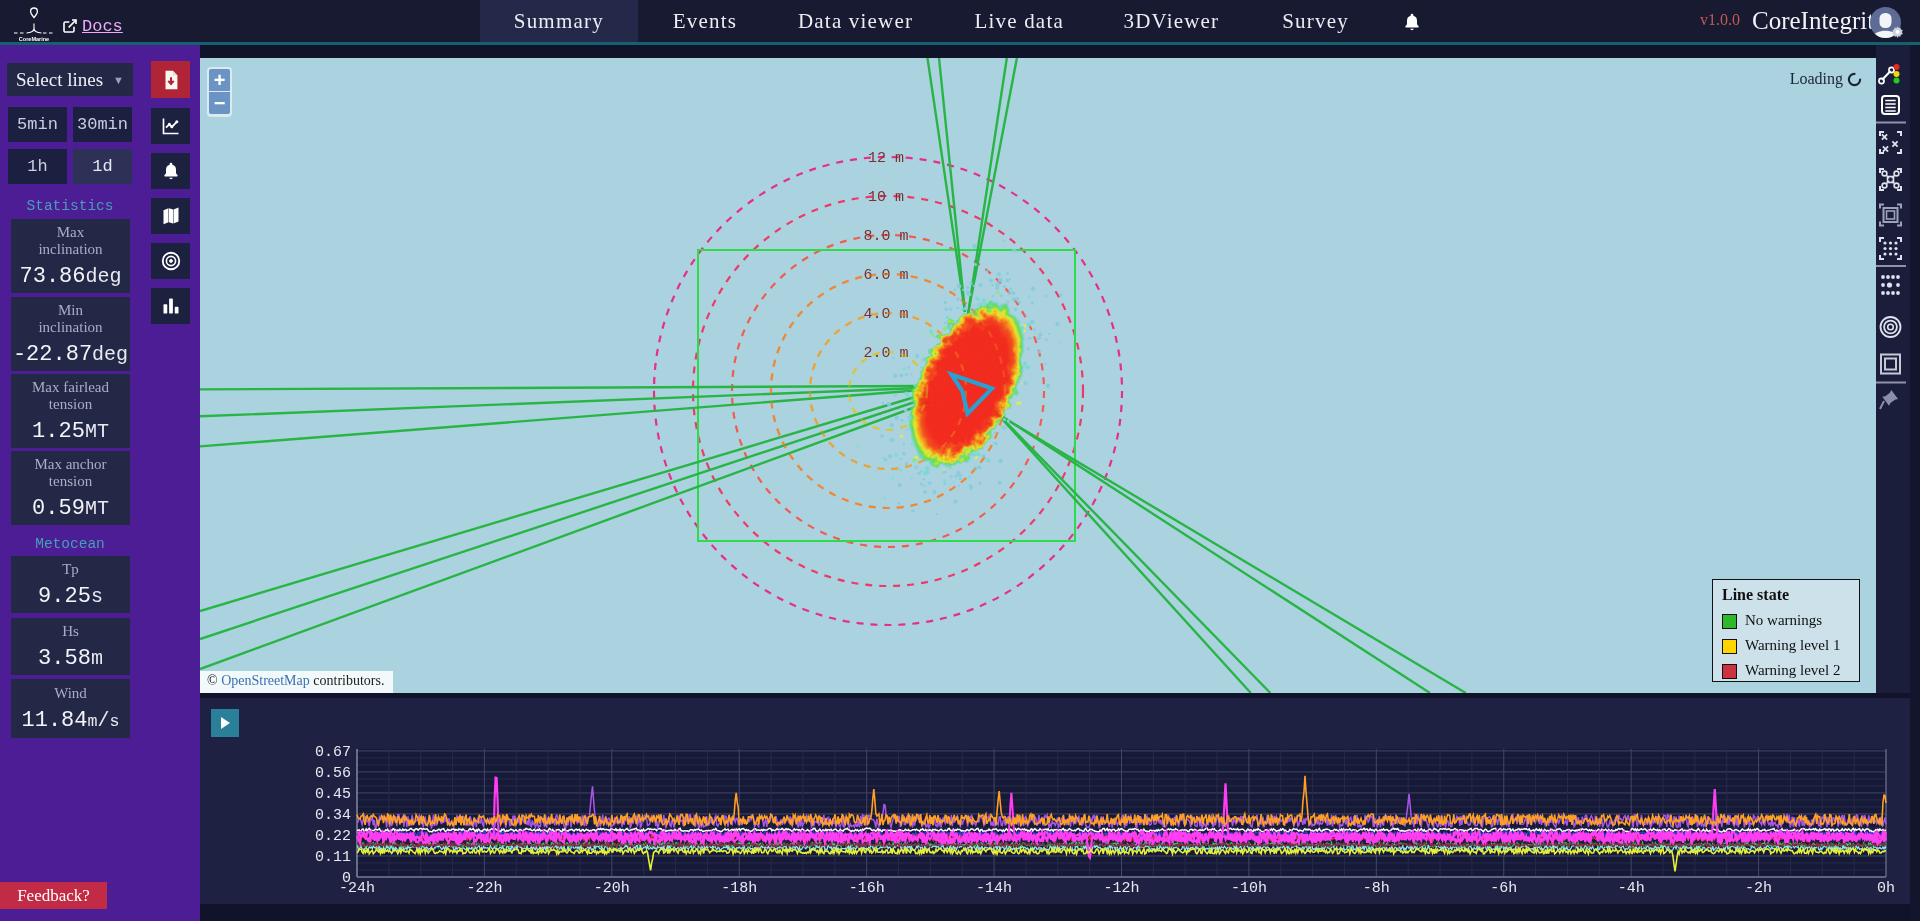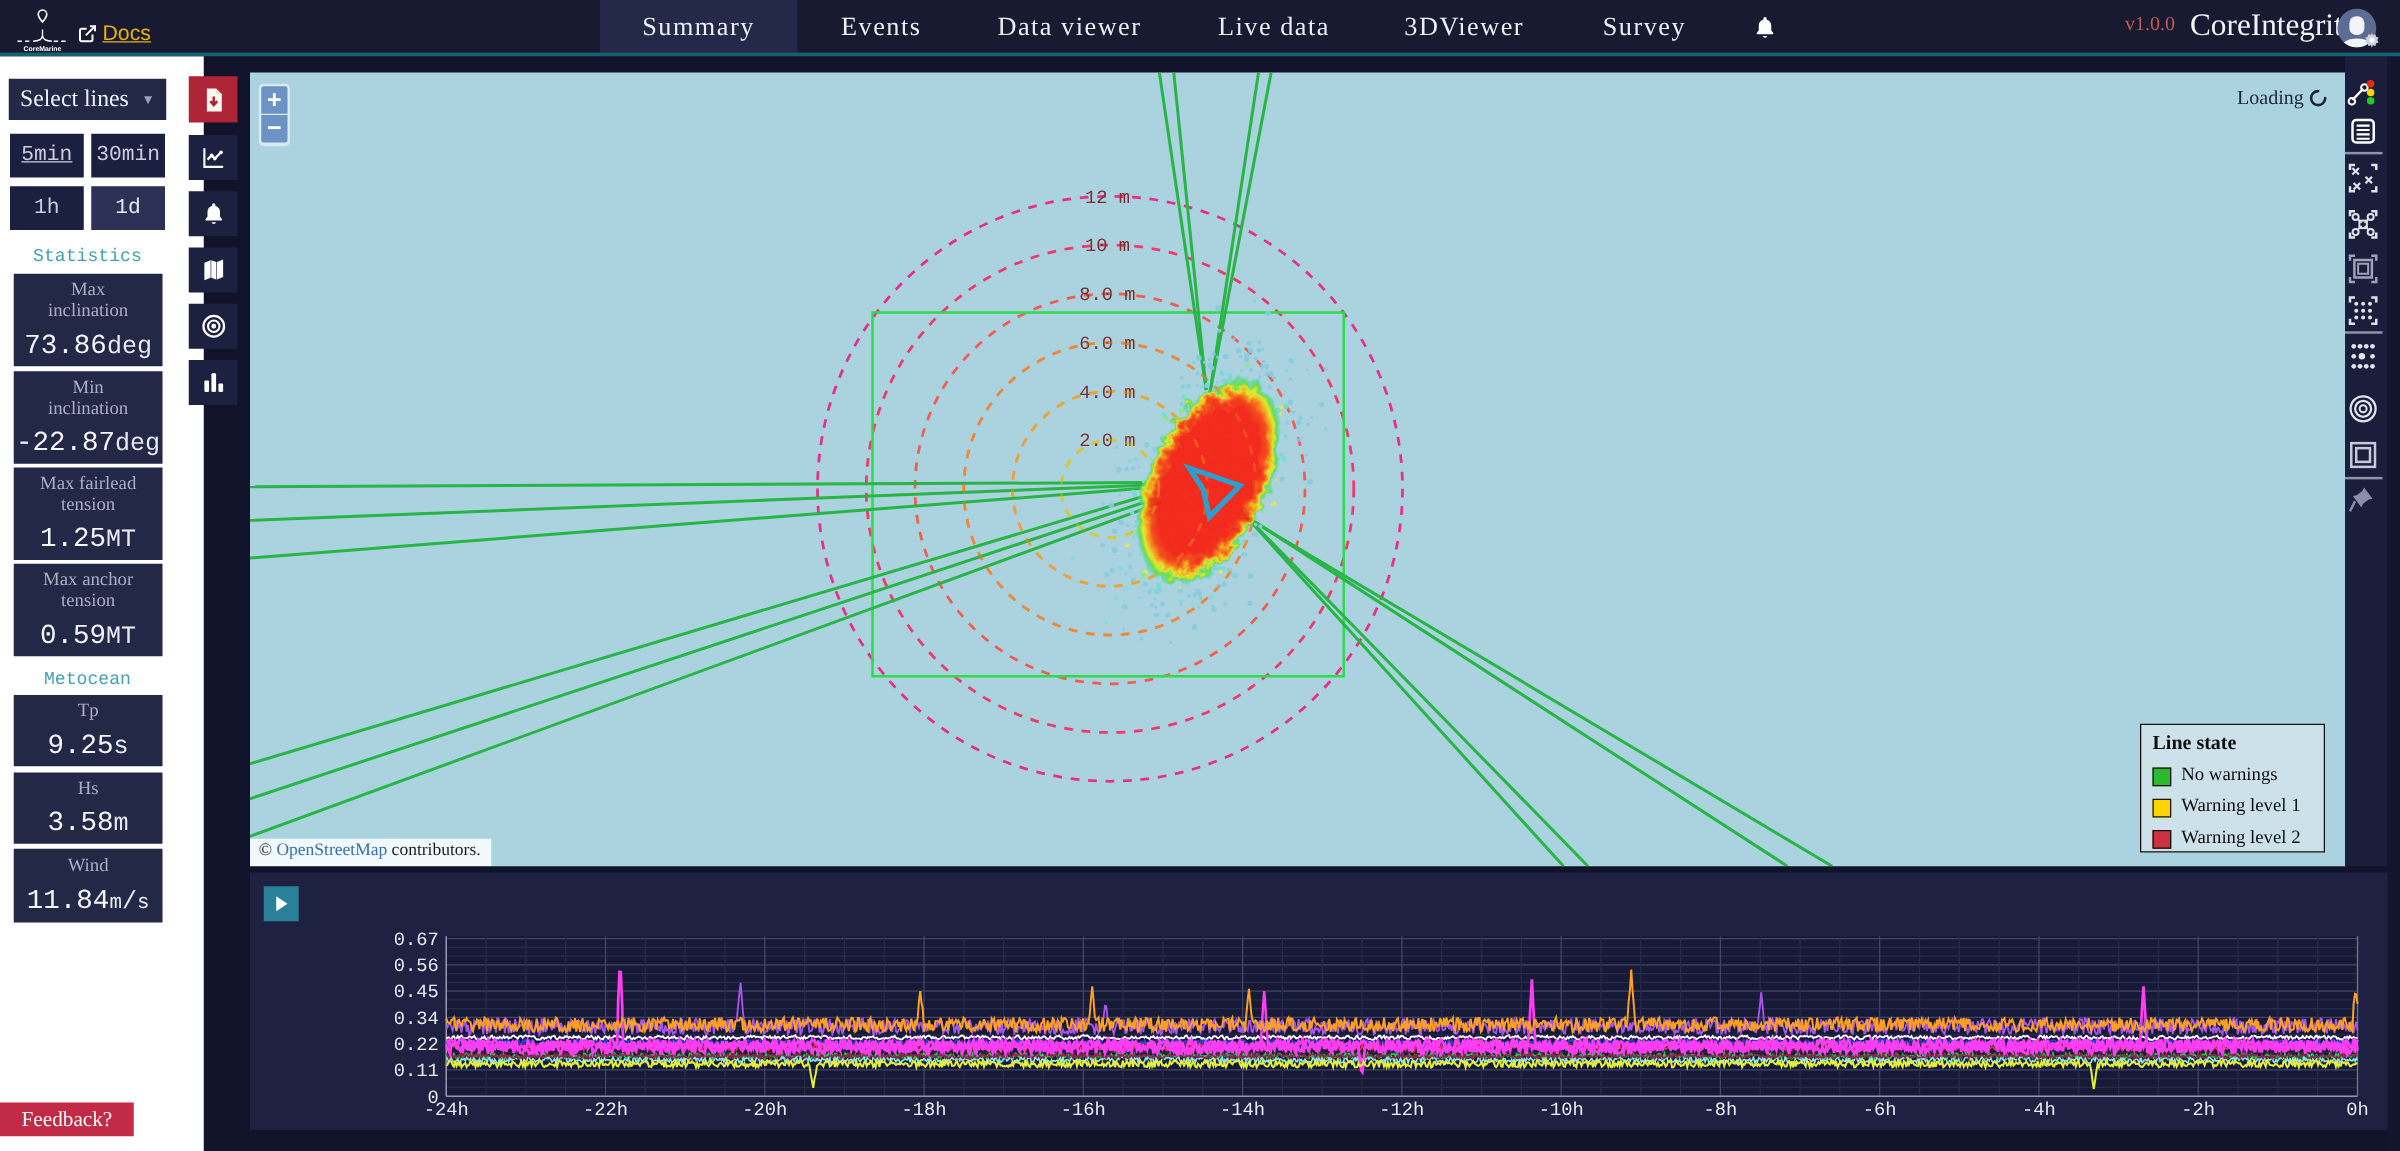--- a/index.html
+++ b/index.html
@@ -2,32 +2,32 @@
 <html><head>
 <meta charset="utf-8">
 <style>
   * { margin:0; padding:0; box-sizing:border-box; }
   html,body { width:1920px; height:921px; overflow:hidden; background:#10132a; font-family:"Liberation Serif", serif; }
 
   
   #navbar { position:absolute; left:0; top:0; width:1920px; height:42px; background:#171a31; z-index:20; }
   #tealline { position:absolute; left:0; top:42px; width:1920px; height:3px; background:#16616f; z-index:21; }
   #logo { position:absolute; left:8px; top:2px; }
-  #docs { position:absolute; left:62px; top:17px; color:#eab308; font-family:Liberation Sans, sans-serif; font-size:17px; text-decoration:underline; }
+  #docs { position:absolute; left:62px; top:17px; color:#f0abfc; font-family:Liberation Mono, monospace; font-size:17px; text-decoration:underline; }
   #docs svg { vertical-align:-3px; margin-right:4px; }
   #navtabs { position:absolute; left:480px; top:0; height:42px; display:flex; color:#eceef4; font-size:21px; letter-spacing:1.2px; }
   .tab { height:42px; display:flex; align-items:center; justify-content:center; }
   .tab.active { background:#252949; }
   #navbell { position:absolute; left:1402px; top:11px; }
   #vver { position:absolute; left:1700px; top:11px; color:#c25a50; font-size:16px; }
   #brand { position:absolute; left:1752px; top:7px; color:#f2f3f7; font-size:25px; }
   #avatar { position:absolute; left:1870px; top:7px; width:31px; height:31px; border-radius:50%; background:#5e6b94; overflow:hidden; }
 
   
-  #sidebar { position:absolute; left:0; top:45px; width:163px; height:876px; background:#ffffff; z-index:10; }
+  #sidebar { position:absolute; left:0; top:45px; width:200px; height:876px; background:#4c1d95; z-index:10; }
   #selectlines { position:absolute; left:7px; top:18px; width:126px; height:33px; background:#242847; color:#eef0f5; font-size:19px; display:flex; align-items:center; justify-content:center; }
   #selectlines .caret { margin-left:10px; font-size:11px; color:#9aa0b8; }
   .tbtn { position:absolute; width:59px; height:35px; background:#1c2040; color:#c9cede; font-family:"Liberation Mono",monospace; font-size:17px; display:flex; align-items:center; justify-content:center; }
   .tbtn.on { background:#2d3156; color:#e8eaf2; }
   .sideicon { position:absolute; left:151px; width:39px; height:36px; background:#1d2140; display:flex; align-items:center; justify-content:center; }
   .sideicon.red { background:#b02437; }
   .sechead { position:absolute; width:140px; left:0px; text-align:center; color:#45a0b6; font-family:"Liberation Mono",monospace; font-size:14.5px; letter-spacing:0px; }
   .card { position:absolute; left:11px; width:119px; background:#242847; color:#a9aec4; text-align:center; font-size:15px; display:flex; flex-direction:column; justify-content:center; }
   .card .val { color:#f4f5f9; font-family:"Liberation Mono",monospace; font-size:22px; margin-top:6px; }
   .card .unit { font-family:Liberation Mono, monospace; font-size:20px; color:#e8eaf0; }
@@ -102,21 +102,21 @@
 
 <div id="sidebar">
   <div id="selectlines">Select lines <span class="caret">▼</span></div>
   <div class="sideicon red" style="top:16px;height:37px;">
     <svg width="22" height="24" viewBox="0 0 24 24">
         <path d="M6 2h8l5 5v15H6z" fill="#faf6f0"></path>
         <path d="M14 2v5h5" fill="#e8ded2"></path>
         <path d="M12 9v7 M9 13l3 3.4 3-3.4" stroke="#b02437" stroke-width="2.2" fill="none"></path>
       </svg>
   </div>
-  <div class="tbtn" style="left:8px;top:62px;text-decoration:underline;">5min</div>
+  <div class="tbtn" style="left:8px;top:62px;">5min</div>
   <div class="tbtn" style="left:73px;top:62px;">30min</div>
   <div class="tbtn" style="left:8px;top:104px;">1h</div>
   <div class="tbtn on" style="left:73px;top:104px;">1d</div>
 
   <div class="sideicon" style="top:63px;">
       <svg width="22" height="20" viewBox="0 0 24 24" fill="none" stroke="#fff" stroke-width="2">
         <path d="M3 3v18h18"></path>
         <path d="M6 14l4-4 3 3 6-6" stroke-width="2.2"></path>
         <circle cx="10" cy="10" r="0.8" fill="#fff"></circle>
         <circle cx="13" cy="13" r="0.8" fill="#fff"></circle>

